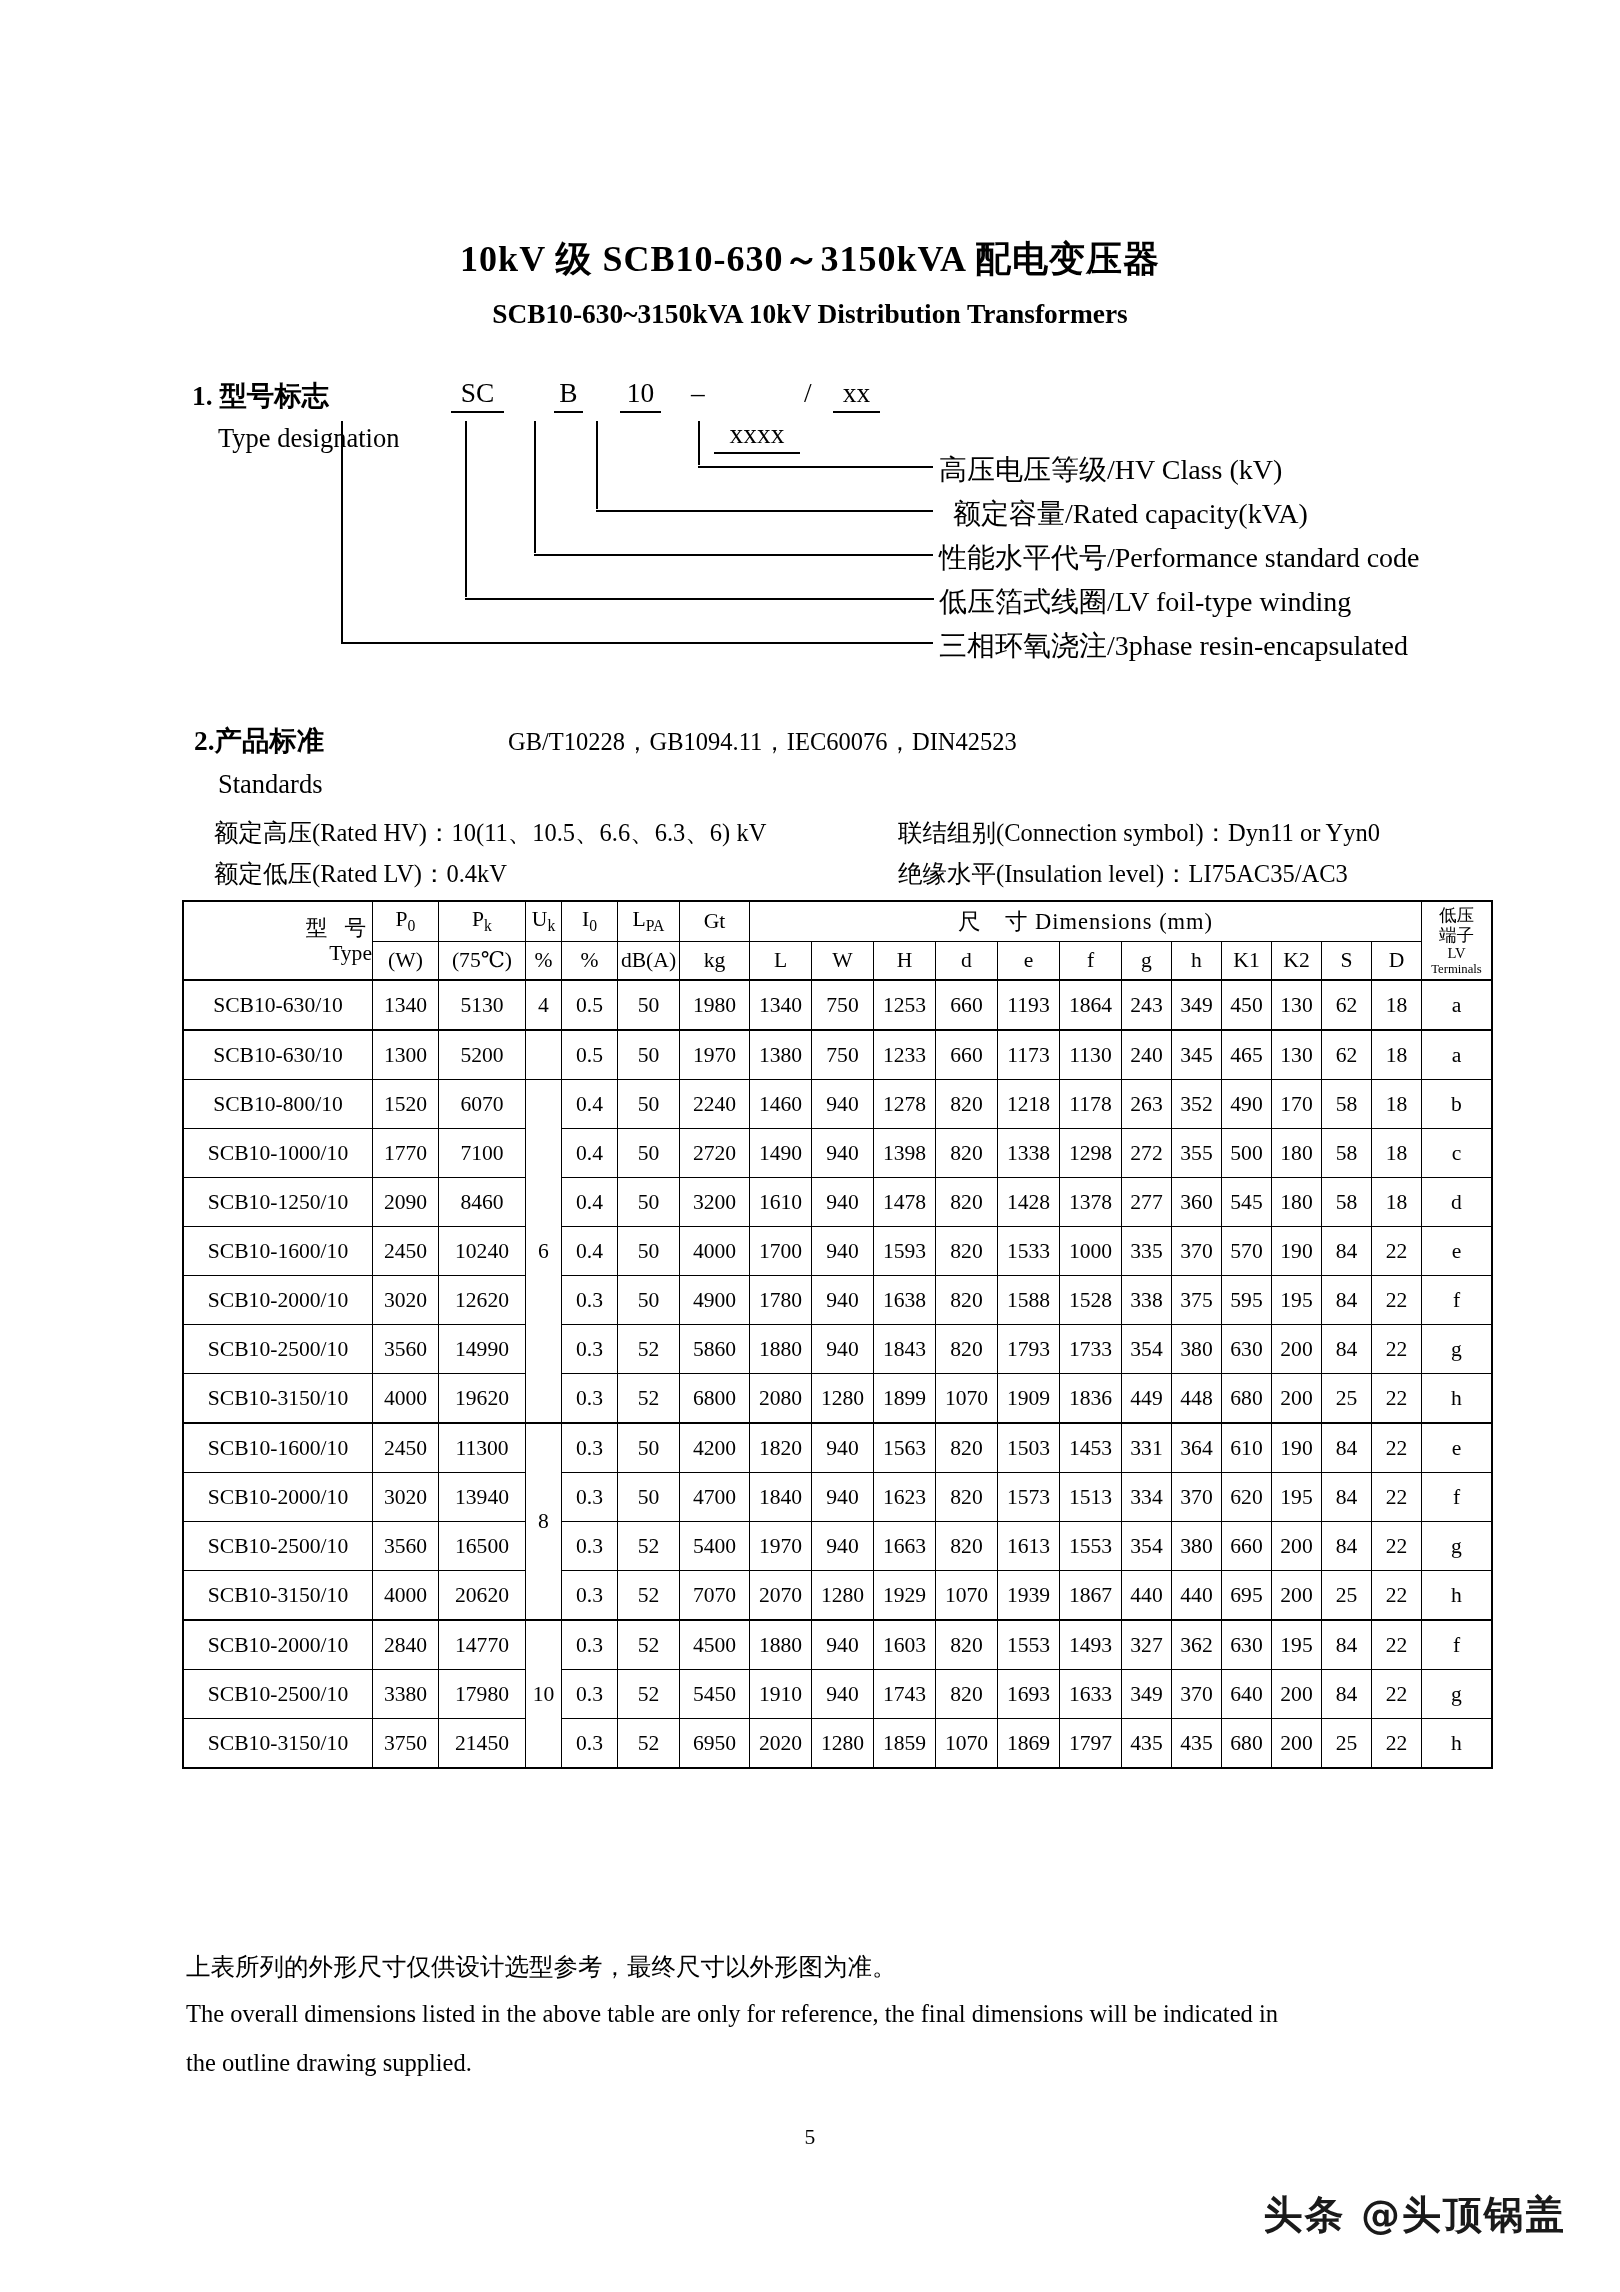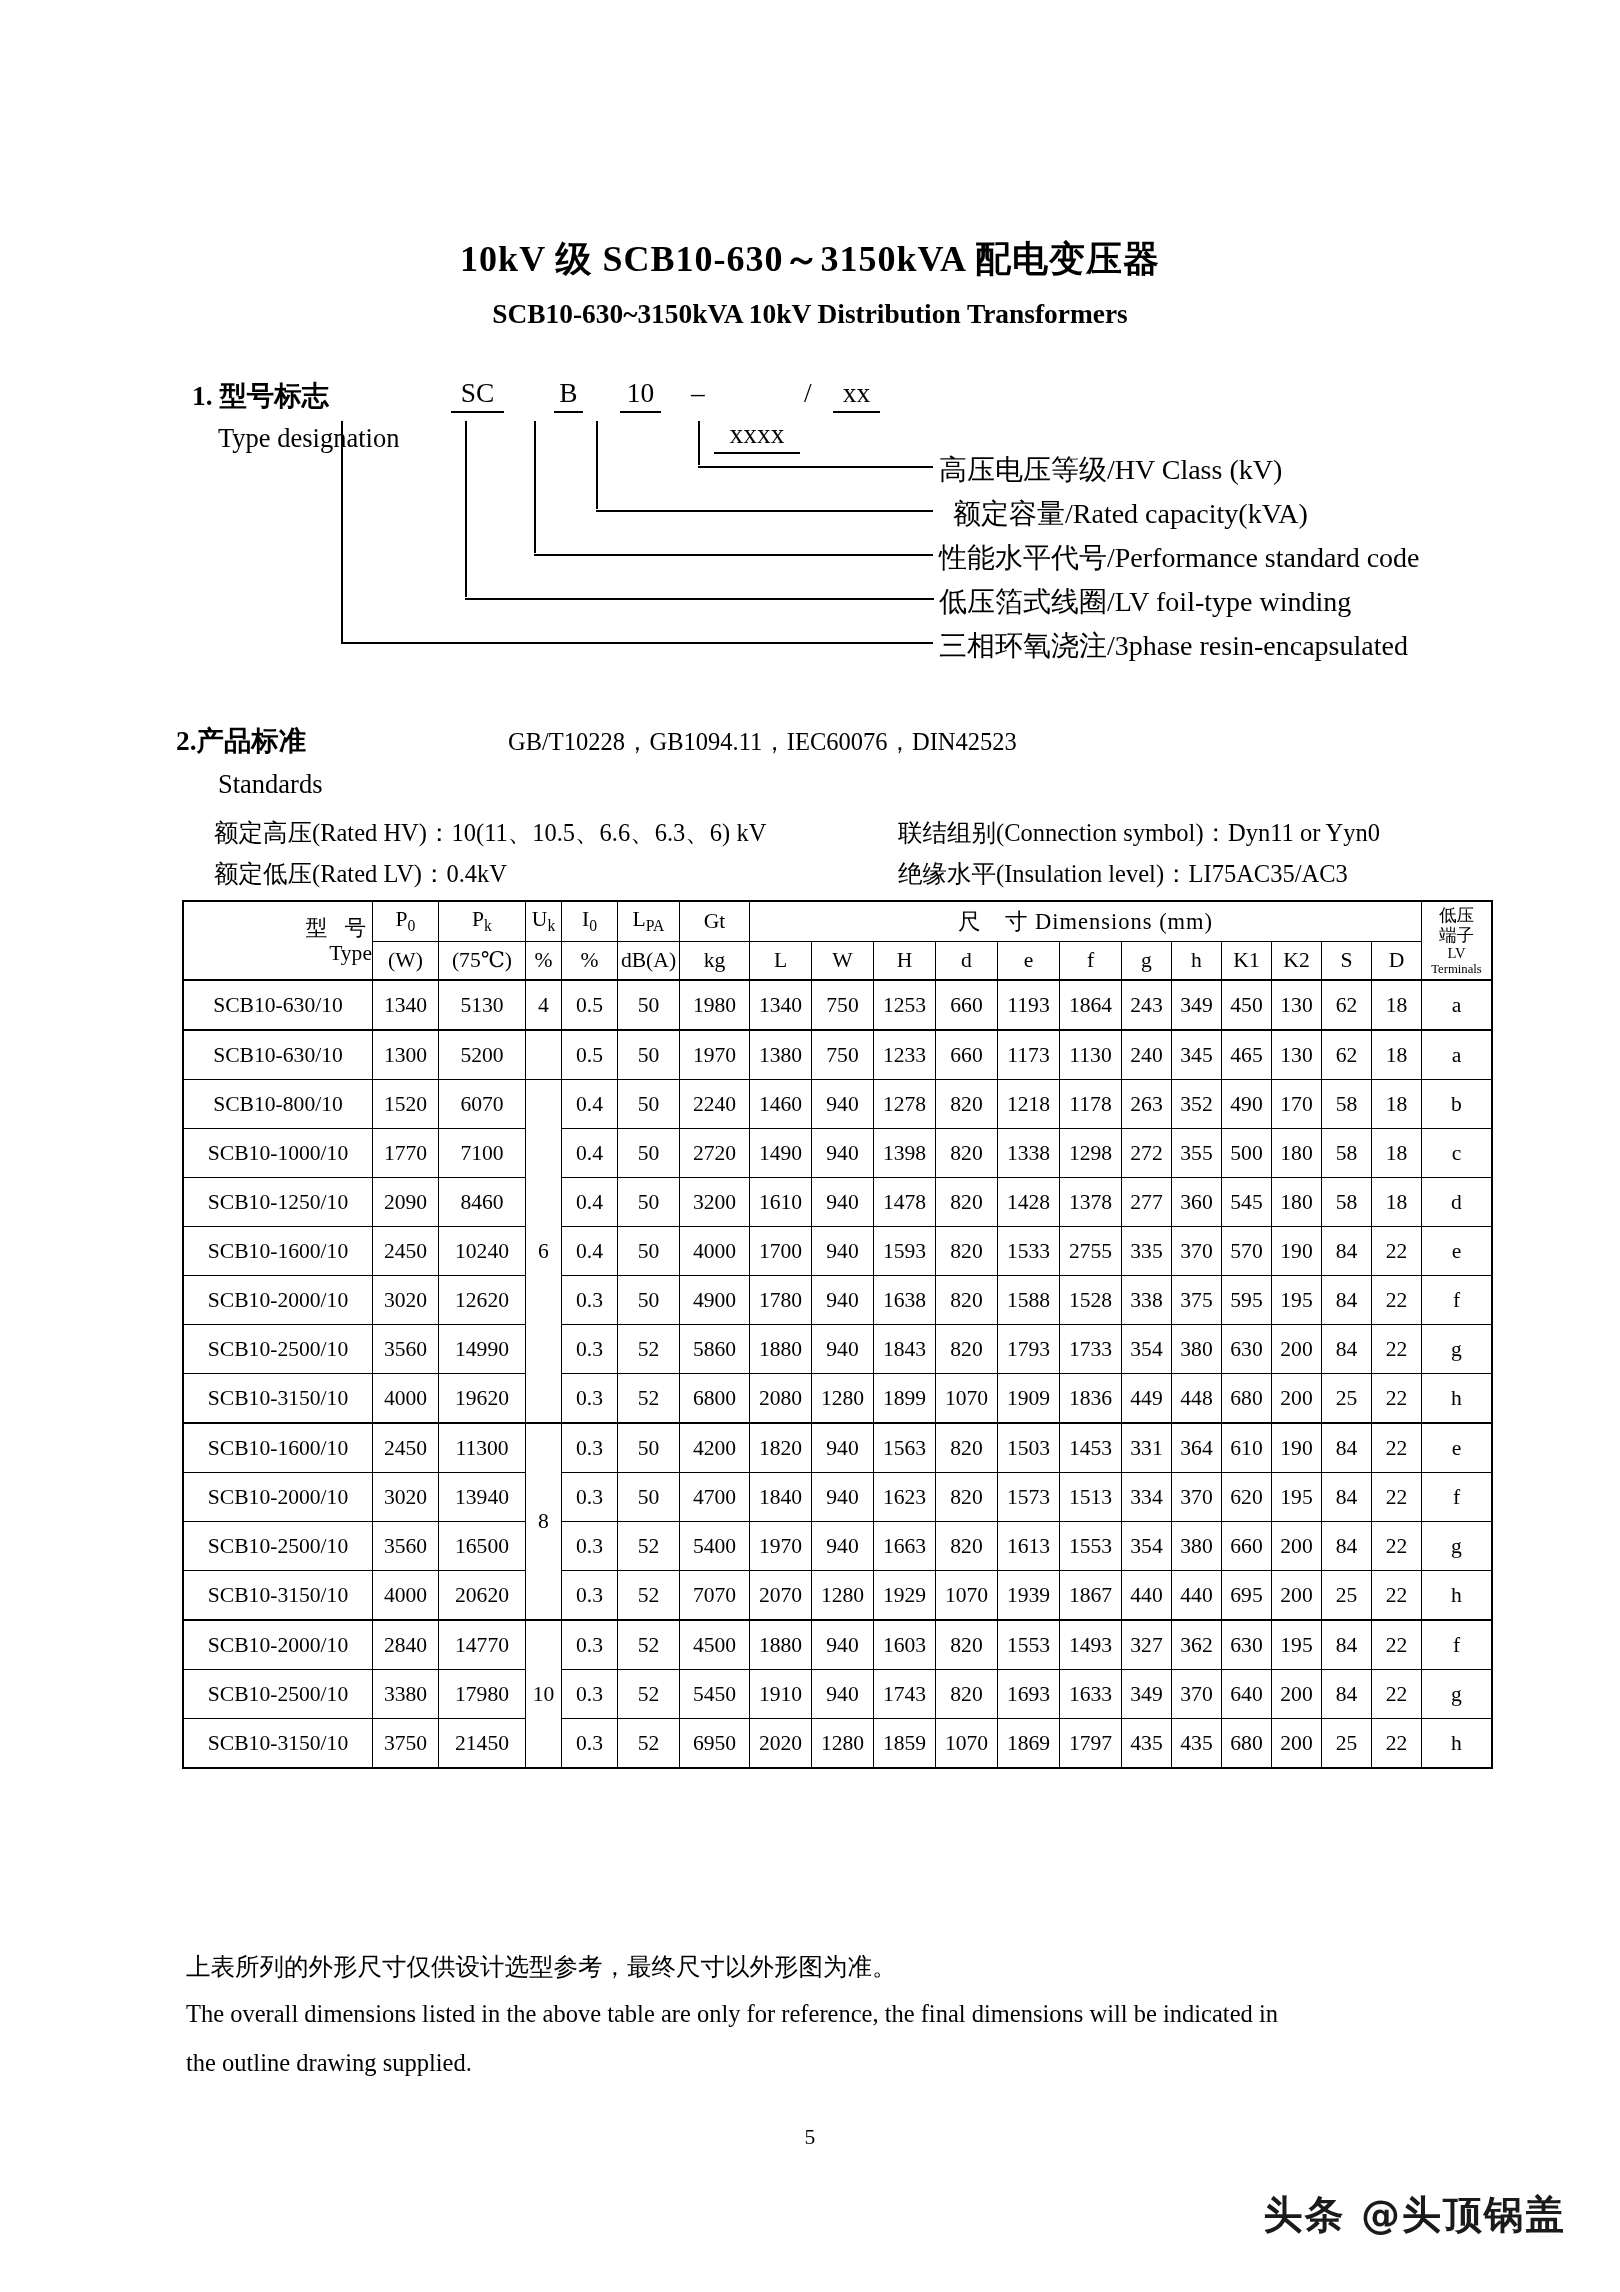--- a/index.html
+++ b/index.html
@@ -39,21 +39,21 @@
 
   
   .v-stem { position:absolute; width:0; border-left:2.9px solid #000; }
   .h-arm  { position:absolute; height:0; border-top:2.9px solid #000; }
 
   .lead-label {
     position:absolute; font-size:28px; white-space:nowrap;
   }
 
   
-  .sec2-label { position:absolute; left:176px; top:723px; font-size:27.4px; font-weight:700;text-align:right; }
+  .sec2-label { position:absolute; left:194px; top:723px; font-size:27.4px; font-weight:700;text-align:right; }
   .sec2-sub   { position:absolute; left:218px; top:769px; font-size:26.5px; }
   .sec2-value { position:absolute; left:508px; top:725px; font-size:24.5px; }
 
   .spec-l1 { position:absolute; left:214px; top:816px; font-size:24.5px; }
   .spec-l2 { position:absolute; left:214px; top:857px; font-size:24.5px; }
   .spec-r1 { position:absolute; left:898px; top:816px; font-size:24.5px; }
   .spec-r2 { position:absolute; left:898px; top:857px; font-size:24.5px; }
 
   
   .tbl-wrap { position:absolute; left:182px; top:900px; }
@@ -321,21 +321,21 @@
             <td class="c-p0">2450</td>
             <td class="c-pk">10240</td>
             <td class="c-i0">0.4</td>
             <td class="c-lpa">50</td>
             <td class="c-gt">4000</td>
             <td class="c-dim">1700</td>
             <td class="c-dim">940</td>
             <td class="c-dim">1593</td>
             <td class="c-dim">820</td>
             <td class="c-dim">1533</td>
-            <td class="c-dim">2755</td>
+            <td class="c-dim">1000</td>
             <td class="c-dim-n">335</td>
             <td class="c-dim-n">370</td>
             <td class="c-dim-n">570</td>
             <td class="c-dim-n">190</td>
             <td class="c-dim-n">84</td>
             <td class="c-dim-n">22</td>
             <td class="c-lv">e</td>
           </tr>
           <tr>
             <td class="c-type">SCB10-2000/10</td>

